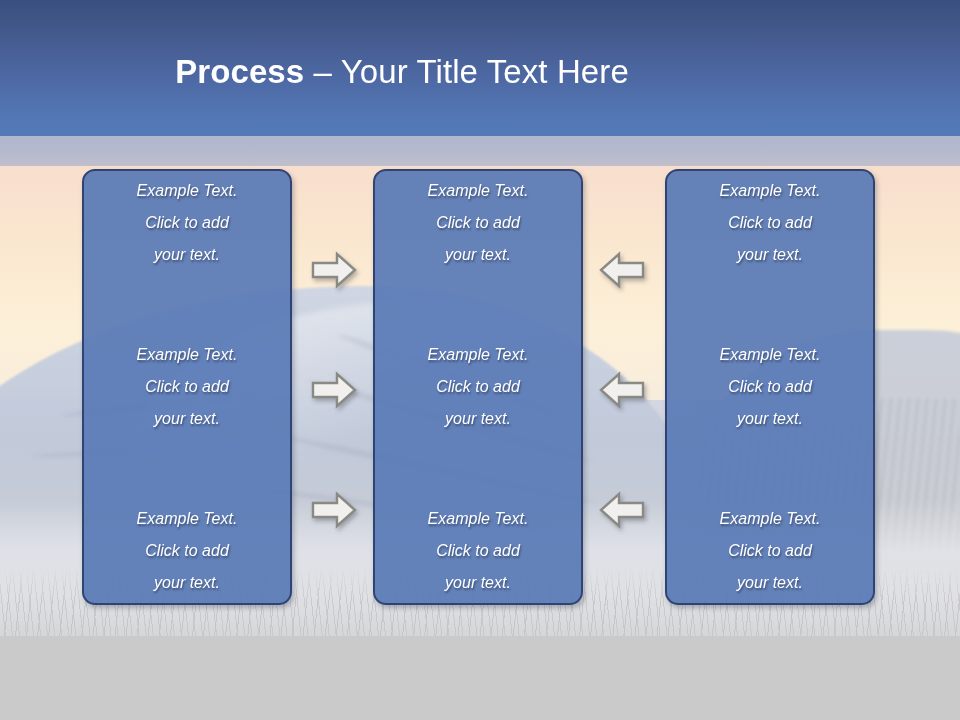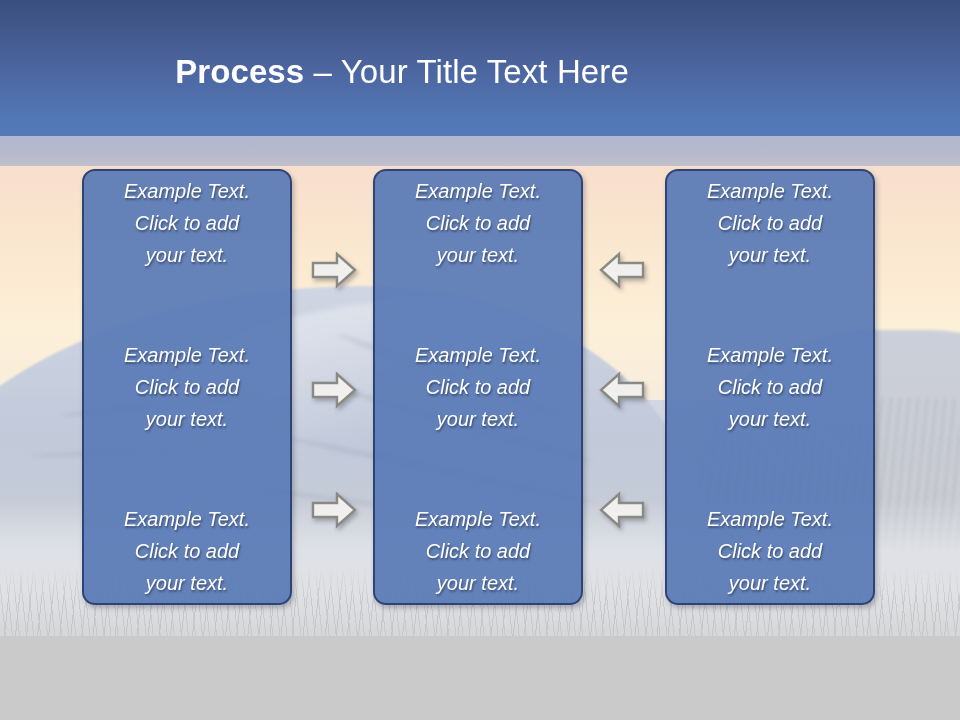--- a/index.html
+++ b/index.html
@@ -219,21 +219,21 @@
     display: flex;
     flex-direction: column;
     justify-content: center;
     align-items: center;
     gap: 68px;
     padding: 0 12px;
   }
 
   .proc-text {
     font-style: italic;
-    font-size: 20px;
+    font-size: 16px;
     line-height: 32px;
     color: #ffffff;
     text-align: center;
     white-space: pre-line;
     text-shadow: 1px 2px 2px rgba(30,40,60,0.55);
   }
 
   
   .proc-arrow {
     position: absolute;

